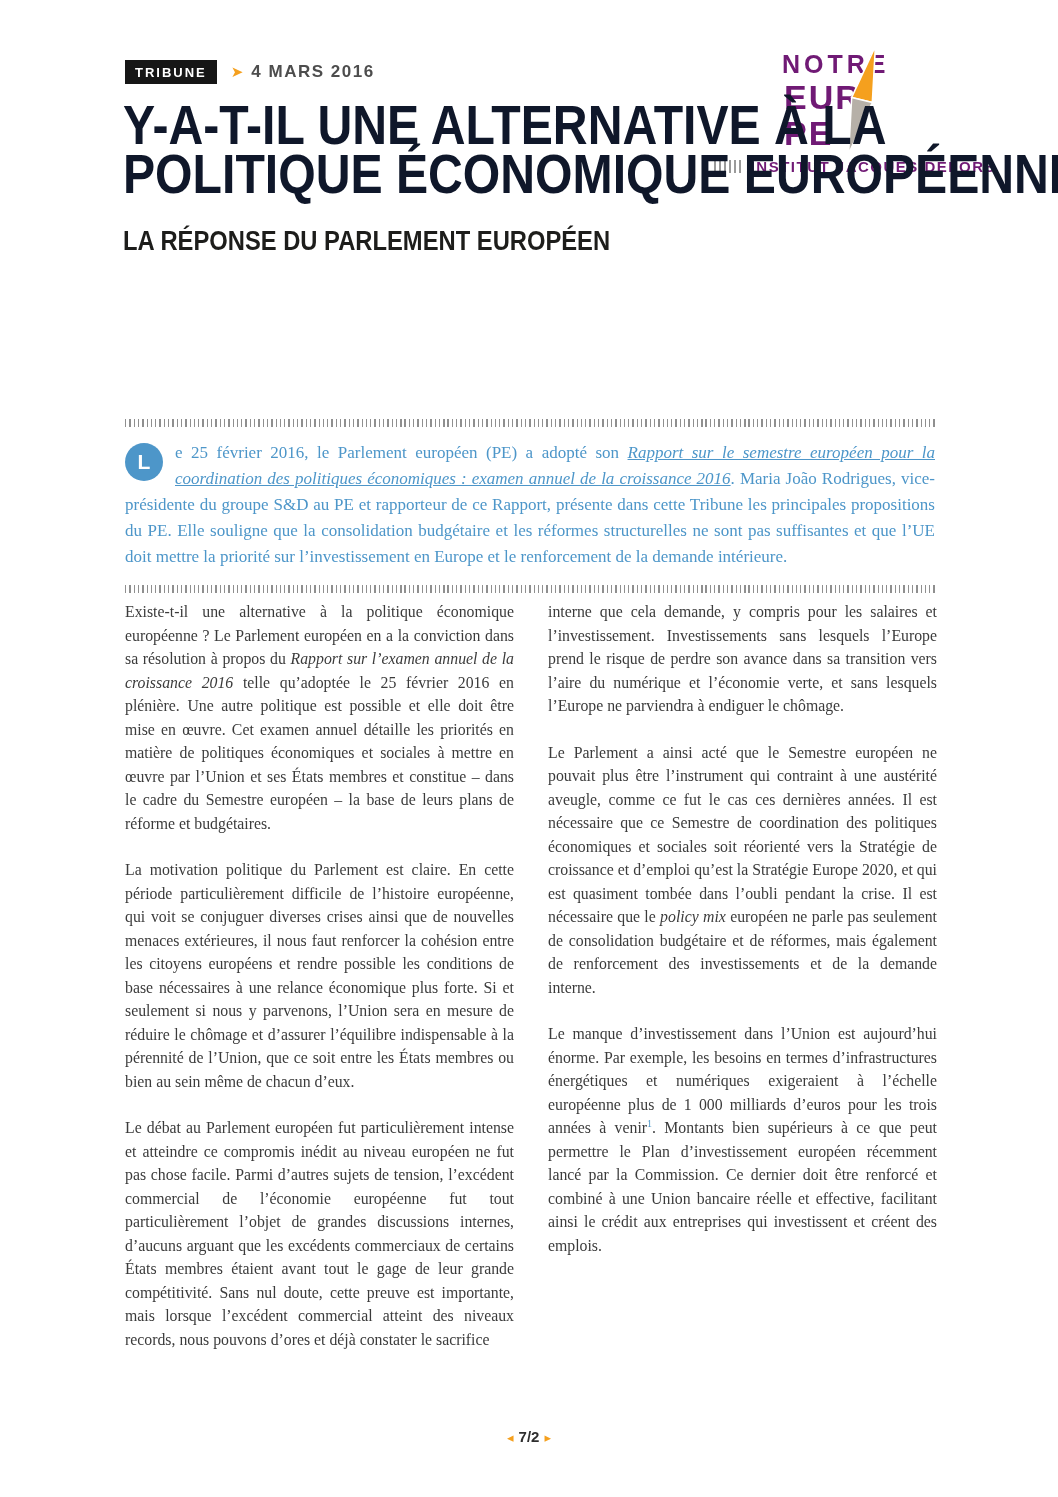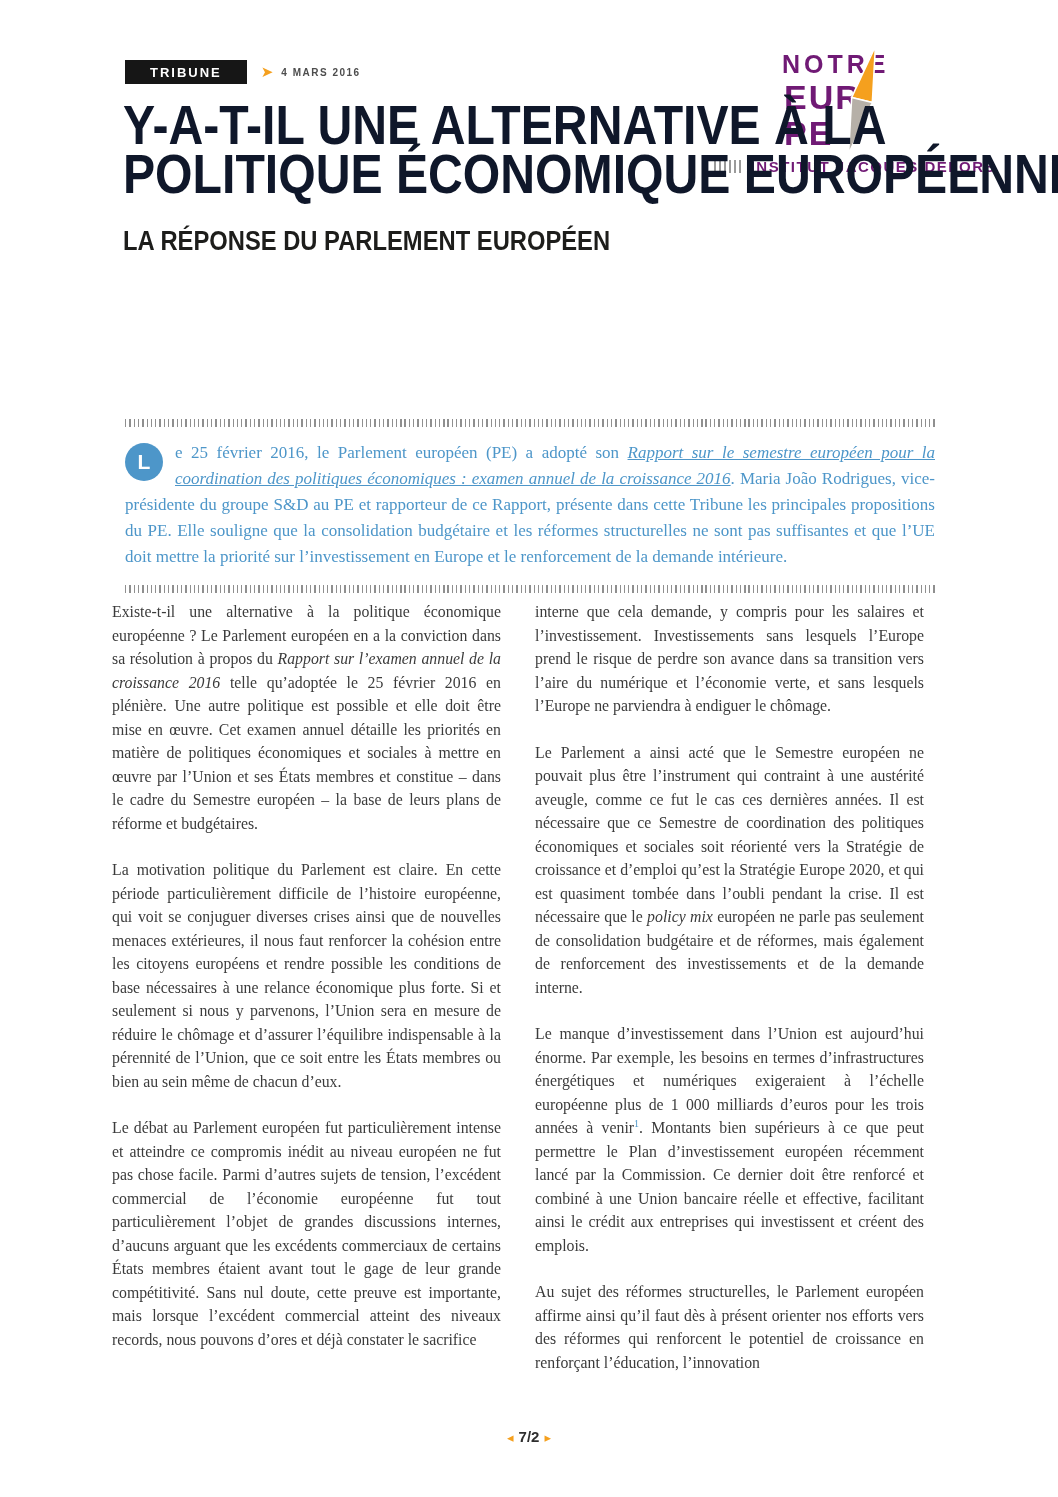--- a/index.html
+++ b/index.html
@@ -3,23 +3,23 @@
 <meta charset="utf-8">
 <style>
   html,body{margin:0;padding:0;}
   body{width:1058px;height:1497px;background:#ffffff;position:relative;
        font-family:"Liberation Serif",serif;color:#3b3b3b;}
   .page{position:absolute;inset:0;overflow:hidden;background:#ffffff;}
 
   
   .date-row{position:absolute;left:125px;top:60px;display:flex;align-items:center;}
   .badge{background:#161616;color:#ffffff;font-family:"Liberation Sans",sans-serif;
-         font-size:13px;font-weight:bold;letter-spacing:2px;padding:5px 25px 4px;}
+         font-size:13px;font-weight:bold;letter-spacing:2px;padding:5px 10px 4px;}
   .date-arrow{color:#f5a01e;font-size:15px;margin:0 8px 0 14px;font-family:"DejaVu Sans",sans-serif;}
-  .date-text{font-family:"Liberation Sans",sans-serif;font-size:10px;font-weight:bold;
+  .date-text{font-family:"Liberation Sans",sans-serif;font-size:17px;font-weight:bold;
              color:#4d4d4d;letter-spacing:1.5px;}
 
   
   .title{position:absolute;left:123px;top:100px;margin:0;font-family:"Liberation Sans",sans-serif;
          font-weight:800;color:#0f172a;font-size:56px;line-height:49px;}
   .tline{display:block;transform:scaleX(0.86);transform-origin:left;white-space:nowrap;}
   .subtitle{position:absolute;left:123px;top:226px;margin:0;font-family:"Liberation Sans",sans-serif;
             font-weight:800;color:#1d1d1b;font-size:27px;transform:scaleX(0.88);
             transform-origin:left;white-space:nowrap;}
   .author{position:absolute;left:125px;top:278px;font-size:16px;}
@@ -43,21 +43,21 @@
   .lead{position:absolute;left:125px;top:419px;width:810px;}
   .tick-border{height:8px;background:repeating-linear-gradient(90deg,#8f8f8f 0 1.3px,transparent 1.3px 4.3px);}
   .lead-body{padding:13px 0 15px;overflow:hidden;}
   .dropcap{float:left;width:38px;height:38px;border-radius:50%;background:#4d96c9;color:#ffffff;
            font-family:"Liberation Sans",sans-serif;font-weight:bold;font-size:21px;
            text-align:center;line-height:38px;margin:3px 12px 4px 0;}
   .lead-text{font-size:17px;line-height:26px;color:#4d96c9;text-align:justify;}
   .lead-link{font-style:italic;text-decoration:underline;cursor:pointer;color:inherit;}
 
   
-  .columns{position:absolute;left:112px;top:600px;width:812px;display:flex;gap:34px;}
+  .columns{position:absolute;left:125px;top:600px;width:812px;display:flex;gap:34px;}
   .col{flex:1;font-size:15.8px;line-height:23.5px;color:#3b3b3b;text-align:justify;}
   .col p{margin:0 0 23px 0;}
   .it{font-style:italic;}
   .ul{text-decoration:underline;}
   sup{font-size:10px;color:#4d96c9;line-height:0;}
 
   
   .footer{position:absolute;left:0;bottom:52px;width:100%;text-align:center;
           font-family:"Liberation Sans",sans-serif;font-weight:bold;font-size:15px;color:#2e2e2e;}
   .f-arrow{color:#f5a01e;font-family:"DejaVu Sans",sans-serif;font-size:13px;margin:0 5px;}
@@ -109,21 +109,20 @@
   <div class="columns">
     <div class="col">
         <p><span>Existe-t-il une alternative à la politique économique européenne ? Le Parlement européen en a la conviction dans sa résolution à propos du </span><span class="it">Rapport sur l’examen annuel de la croissance 2016</span><span> telle qu’adoptée le 25 février 2016 en plénière. Une autre politique est possible et elle doit être mise en œuvre. Cet examen annuel détaille les priorités en matière de politiques économiques et sociales à mettre en œuvre par l’Union et ses États membres et constitue – dans le cadre du Semestre européen – la base de leurs plans de réforme et budgétaires.</span></p>
         <p><span>La motivation politique du Parlement est claire. En cette période particulièrement difficile de l’histoire européenne, qui voit se conjuguer diverses crises ainsi que de nouvelles menaces extérieures, il nous faut renforcer la cohésion entre les citoyens européens et rendre possible les conditions de base nécessaires à une relance économique plus forte. Si et seulement si nous y parvenons, l’Union sera en mesure de réduire le chômage et d’assurer l’équilibre indispensable à la pérennité de l’Union, que ce soit entre les États membres ou bien au sein même de chacun d’eux.</span></p>
         <p><span>Le débat au Parlement européen fut particulièrement intense et atteindre ce compromis inédit au niveau européen ne fut pas chose facile. Parmi d’autres sujets de tension, l’excédent commercial de l’économie européenne fut tout particulièrement l’objet de grandes discussions internes, d’aucuns arguant que les excédents commerciaux de certains États membres étaient avant tout le gage de leur grande compétitivité. Sans nul doute, cette preuve est importante, mais lorsque l’excédent commercial atteint des niveaux records, nous pouvons d’ores et déjà constater le sacrifice</span></p>
       </div>
     <div class="col">
         <p><span>interne que cela demande, y compris pour les salaires et l’investissement. Investissements sans lesquels l’Europe prend le risque de perdre son avance dans sa transition vers l’aire du numérique et l’économie verte, et sans lesquels l’Europe ne parviendra à endiguer le chômage.</span></p>
         <p><span>Le Parlement a ainsi acté que le Semestre européen ne pouvait plus être l’instrument qui contraint à une austérité aveugle, comme ce fut le cas ces dernières années. Il est nécessaire que ce Semestre de coordination des politiques économiques et sociales soit réorienté vers la Stratégie de croissance et d’emploi qu’est la Stratégie Europe 2020, et qui est quasiment tombée dans l’oubli pendant la crise. Il est nécessaire que le </span><span class="it">policy mix</span><span> européen ne parle pas seulement de consolidation budgétaire et de réformes, mais également de renforcement des investissements et de la demande interne.</span></p>
         <p><span>Le manque d’investissement dans l’Union est aujourd’hui énorme. Par exemple, les besoins en termes d’infrastructures énergétiques et numériques exigeraient à l’échelle européenne plus de 1 000 milliards d’euros pour les trois années à venir</span><sup>1</sup><span>. Montants bien supérieurs à ce que peut permettre le Plan d’investissement européen récemment lancé par la Commission. Ce dernier doit être renforcé et combiné à une Union bancaire réelle et effective, facilitant ainsi le crédit aux entreprises qui investissent et créent des emplois.</span></p>
-        <p><span>Au sujet des réformes structurelles, le Parlement européen affirme ainsi qu’il faut dès à présent orienter nos efforts vers des réformes qui renforcent le potentiel de croissance en renforçant l’éducation, l’innovation</span></p>
       </div>
   </div>
 
   <div class="footer">
     <span class="f-arrow">◂</span><span class="f-page">7/2</span><span class="f-arrow">▸</span>
   </div>
 
 </div>
 
 </body></html>

